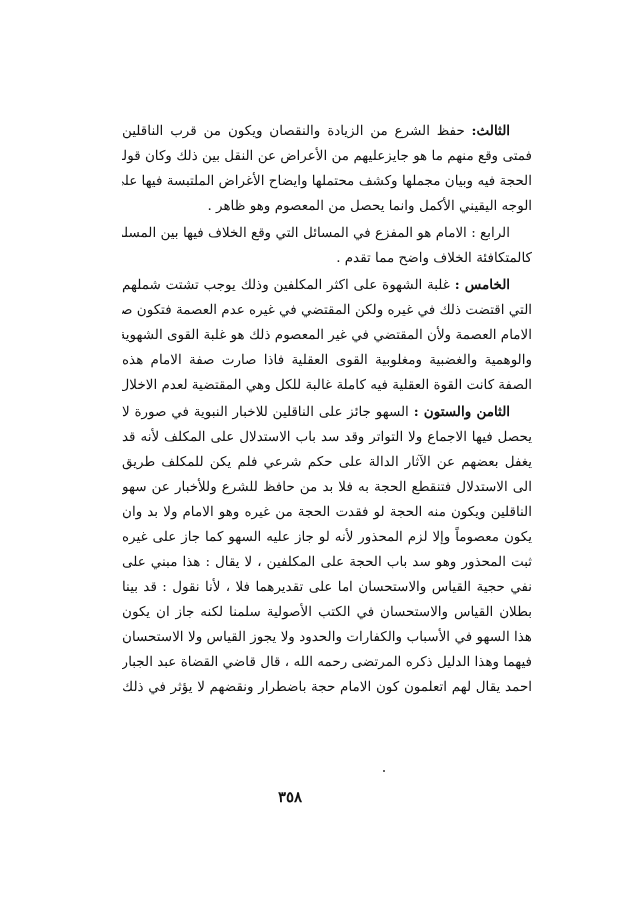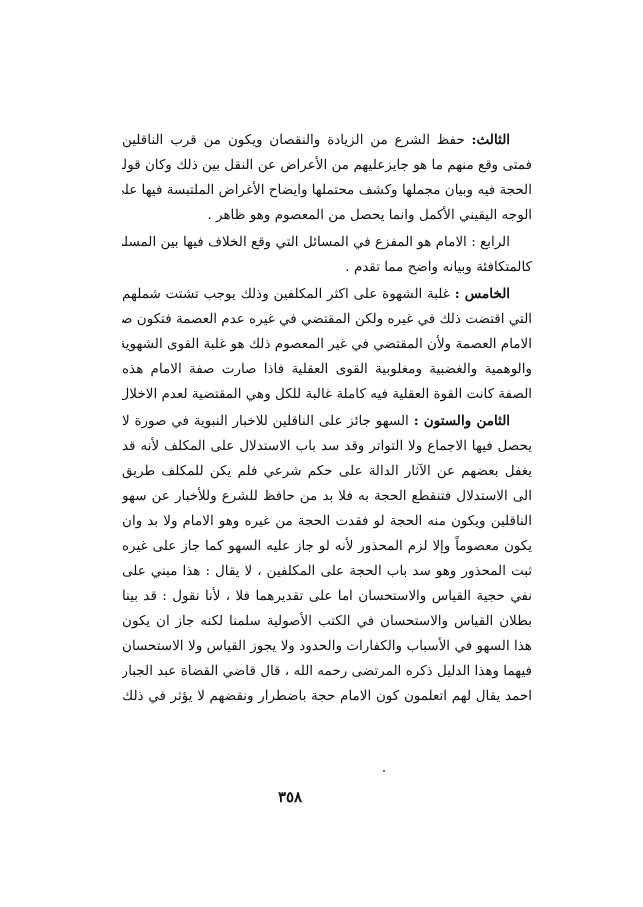--- a/index.html
+++ b/index.html
@@ -9,21 +9,20 @@
     position: relative;
     overflow: hidden;
     font-family: "DejaVu Serif", "Liberation Serif", serif;
     color: #111;
   }
   .page {
     position: absolute;
     left: 122px; top: 118px;
     width: 410px;
     direction: rtl;
-    margin-top: 9px;
   }
   .para { margin: 0; }
   .para + .para { margin-top: 2px; }
   .line {
     display: block;
     height: 25px;
     line-height: 25px;
     font-size: 13.5px;
     text-align: justify;
     text-align-last: justify;
@@ -54,21 +53,21 @@
 
   <div class="para">
     <span class="line first"><span class="head">الثالث:</span> <span>حفظ الشرع من الزيادة والنقصان ويكون من قرب الناقلين</span></span>
     <span class="line">فمتى وقع منهم ما هو جايزعليهم من الأعراض عن النقل بين ذلك وكان قوله</span>
     <span class="line">الحجة فيه وبيان مجملها وكشف محتملها وايضاح الأغراض الملتبسة فيها على</span>
     <span class="line last">الوجه اليقيني الأكمل وانما يحصل من المعصوم وهو ظاهر .</span>
   </div>
 
   <div class="para">
     <span class="line first"><span class="head" style="font-weight:normal">الرابع :</span> <span>الامام هو المفزع في المسائل التي وقع الخلاف فيها بين المسلمين</span></span>
-    <span class="line last">كالمتكافئة وبيانه واضح مما تقدم .</span>
+    <span class="line last">كالمتكافئة الخلاف واضح مما تقدم .</span>
   </div>
 
   <div class="para">
     <span class="line first"><span class="head">الخامس :</span> <span>غلبة الشهوة على اكثر المكلفين وذلك يوجب تشتت شملهم</span></span>
     <span class="line">التي اقتضت ذلك في غيره ولكن المقتضي في غيره عدم العصمة فتكون صفة</span>
     <span class="line">الامام العصمة ولأن المقتضي في غير المعصوم ذلك هو غلبة القوى الشهوية</span>
     <span class="line">والوهمية والغضبية ومغلوبية القوى العقلية فاذا صارت صفة الامام هذه</span>
     <span class="line">الصفة كانت القوة العقلية فيه كاملة غالبة للكل وهي المقتضية لعدم الاخلال</span>
   </div>
 

